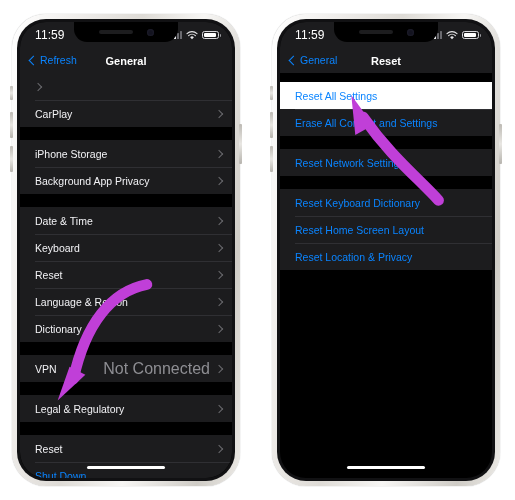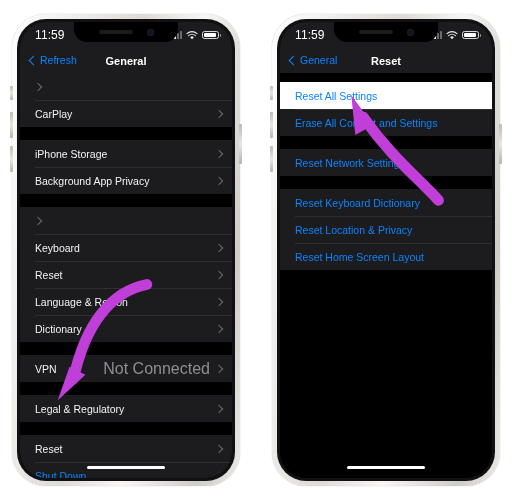--- a/index.html
+++ b/index.html
@@ -299,20 +299,21 @@
           <div class="row">
             <span class="row-label">Background App Privacy</span>
             <span class="chev-right"></span>
           </div>
         </div>
 
         <div class="gap"></div>
 
         <div class="group">
           <div class="row">
+            <span class="row-label">Date &amp; Time</span>
             <span class="chev-right"></span>
           </div>
           <div class="row">
             <span class="row-label">Keyboard</span>
             <span class="chev-right"></span>
           </div>
           <div class="row">
             <span class="row-label">Reset</span>
             <span class="chev-right"></span>
           </div>
@@ -433,24 +434,24 @@
           </div>
         </div>
 
         <div class="gap"></div>
 
         <div class="group">
           <div class="row link">
             <span class="row-label">Reset Keyboard Dictionary</span>
           </div>
           <div class="row link">
+            <span class="row-label">Reset Home Screen Layout</span>
+          </div>
+          <div class="row link">
             <span class="row-label">Reset Location &amp; Privacy</span>
-          </div>
-          <div class="row link">
-            <span class="row-label">Reset Home Screen Layout</span>
           </div>
         </div>
 
       </div>
 
       <div class="home-indicator"></div>
 
       <svg class="arrow-layer" viewBox="0 0 214 458" preserveAspectRatio="none">
         <path d="M160 180 C 140 158, 112 136, 84 96" stroke="#c03fd8" stroke-width="11" fill="none" stroke-linecap="round"></path>
         <path d="M72 74 L94 104 L76 114 Z" fill="#c03fd8"></path>

